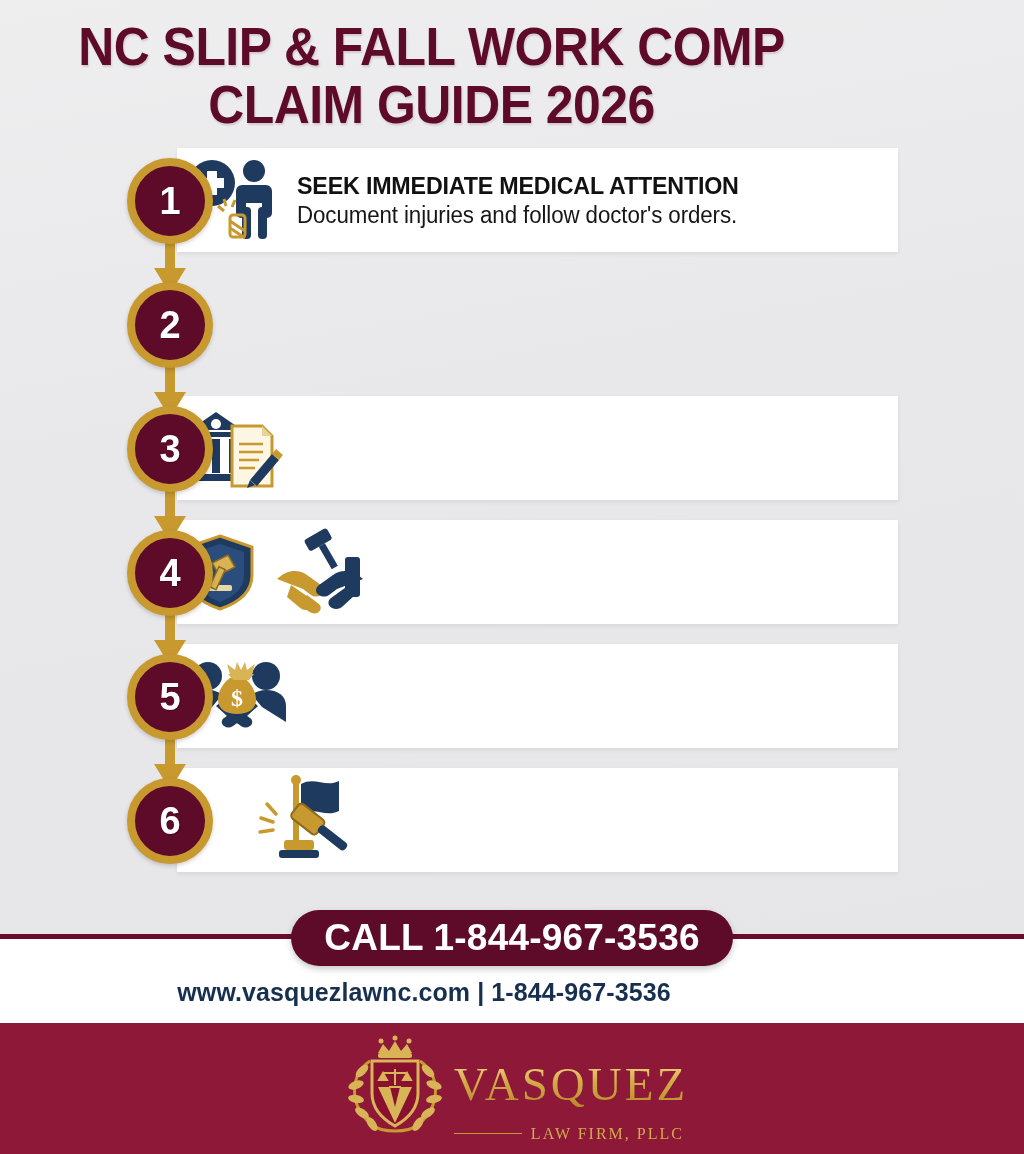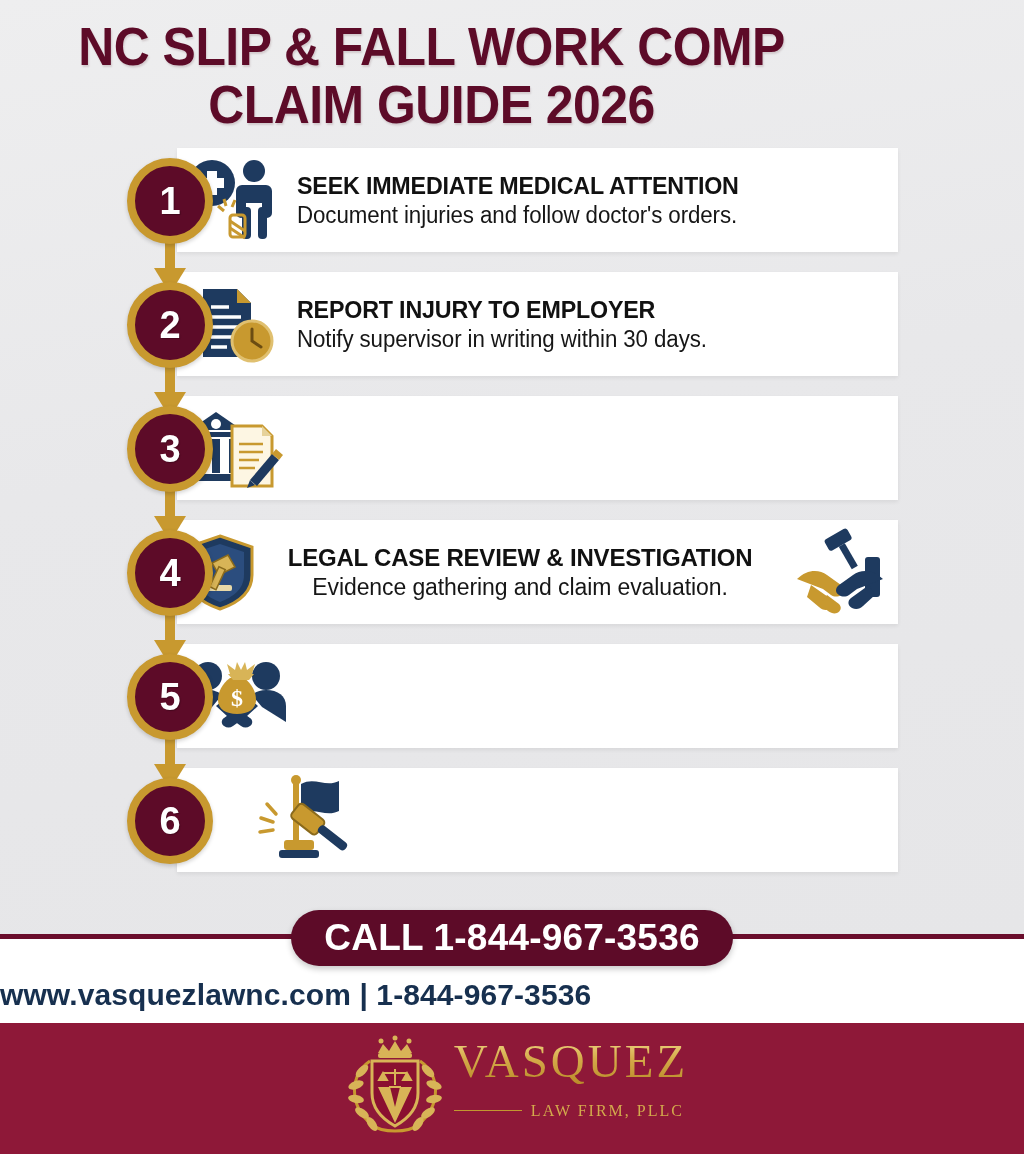--- a/index.html
+++ b/index.html
@@ -192,44 +192,44 @@
     font-family: "Liberation Sans", sans-serif;
     font-weight: 700;
     font-size: 37px;
     letter-spacing: 0.2px;
   }
   .contact-line {
     position: absolute;
     left: 0;
     top: 978px;
     width: 848px;
-    text-align: left;
+    text-align: center;
     color: #17304f;
     font-family: "Liberation Sans", sans-serif;
     font-weight: 700;
-    font-size: 30px;
+    font-size: 25px;
     letter-spacing: 0.1px;
     z-index: 5;
   }
 
   
   .footer {
     position: absolute;
     left: 0;
     top: 1023px;
     width: 1024px;
     height: 131px;
     background: #8e1838;
     display: flex;
     align-items: center;
     justify-content: center;
   }
   .logo-group {
     display: flex;
-    align-items: flex-start;
+    align-items: flex-end;
   }
   .logo-text {
     display: flex;
     flex-direction: column;
     align-items: flex-start;
     margin-top: 2px;
   }
   .logo-name {
     font-family: "Liberation Serif", serif;
     font-weight: 400;
@@ -305,41 +305,20 @@
       </div>
       <div class="connector">
         <svg width="34" height="56" viewBox="0 0 34 56">
           <rect x="12" y="0" width="10" height="30" fill="#c8992f"></rect>
           <path d="M1 28 h32 l-16 26 z" fill="#c8992f"></path>
         </svg>
       </div>
     </div>
 
     <div class="step-row">
-      <div class="card">
-        <div class="card-inner">
-          <div class="icon-left">
-            <svg width="96" height="86" viewBox="0 0 96 86">
-              <path d="M14 8 h34 l14 14 v54 h-48 z" fill="#1e3a5f"></path>
-              <path d="M48 8 l14 14 h-14 z" fill="#c8992f"></path>
-              <g stroke="#ffffff" stroke-width="3.5">
-                <path d="M22 26 h18 M22 36 h30 M22 46 h30 M22 56 h30 M22 66 h16"></path>
-              </g>
-              <circle cx="63" cy="60" r="20" fill="#c8992f" stroke="#e0c070" stroke-width="3"></circle>
-              <g stroke="#6b4c12" stroke-width="3" stroke-linecap="round" fill="none">
-                <path d="M63 48 v12 l9 6"></path>
-              </g>
-            </svg>
-          </div>
-          <div class="text-block">
-            <div class="step-title">REPORT INJURY TO EMPLOYER</div>
-            <div class="step-desc">Notify supervisor in writing within 30 days.</div>
-          </div>
-        </div>
-      </div>
       <div class="badge">
         <span>2</span>
       </div>
       <div class="connector">
         <svg width="34" height="56" viewBox="0 0 34 56">
           <rect x="12" y="0" width="10" height="30" fill="#c8992f"></rect>
           <path d="M1 28 h32 l-16 26 z" fill="#c8992f"></path>
         </svg>
       </div>
     </div>
@@ -389,24 +368,20 @@
           <div class="icon-left" style="width:86px;min-width:86px;">
             <svg width="72" height="78" viewBox="0 0 72 78">
               <path d="M36 3 L68 14 v28 c0 18 -14 28 -32 34 C18 70 4 60 4 42 V14 z" fill="#1e3a5f" stroke="#c8992f" stroke-width="3"></path>
               <path d="M36 11 L60 19 v23 c0 14 -11 22 -24 27 C23 64 12 56 12 42 V19 z" fill="#2b4d7e"></path>
               <g>
                 <rect x="22" y="52" width="26" height="6" rx="2" fill="#e8d9a8"></rect>
                 <path d="M28 30 l16 -8 l7 12 l-16 8 z" fill="#d8b457" stroke="#8a6a1c" stroke-width="1.5"></path>
                 <rect x="30" y="34" width="7" height="22" transform="rotate(25 33 45)" fill="#d8b457" stroke="#8a6a1c" stroke-width="1.5"></rect>
               </g>
             </svg>
-          </div>
-          <div class="text-block">
-            <div class="step-title">LEGAL CASE REVIEW &amp; INVESTIGATION</div>
-            <div class="step-desc">Evidence gathering and claim evaluation.</div>
           </div>
           <div class="icon-right">
             <svg width="100" height="90" viewBox="0 0 100 90">
               <g transform="rotate(-30 56 30)">
                 <rect x="44" y="4" width="26" height="13" rx="3" fill="#1e3a5f"></rect>
                 <rect x="54" y="17" width="7" height="26" fill="#1e3a5f"></rect>
               </g>
               <rect x="74" y="30" width="15" height="40" rx="3" fill="#1e3a5f"></rect>
               <path d="M6 52 c10 -10 22 -10 30 -4 l14 10 c4 3 4 8 0 10 c-3 2 -7 2 -10 0 l-8 -6" fill="#c8992f"></path>
               <path d="M92 52 c-10 -10 -22 -10 -30 -4 l-14 10 c-4 3 -4 8 0 10 c3 2 7 2 10 0 l8 -6" fill="#1e3a5f"></path>

